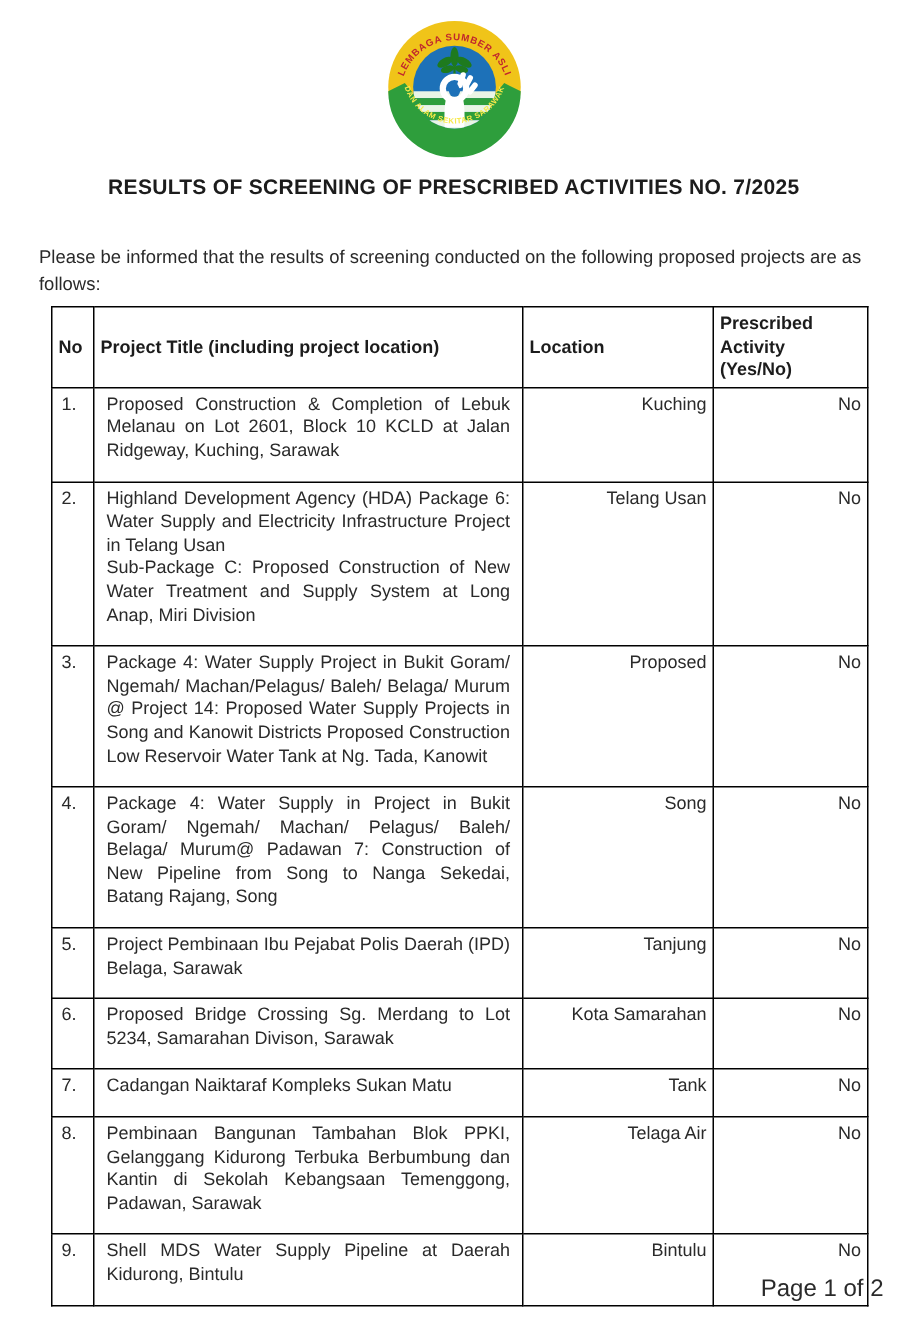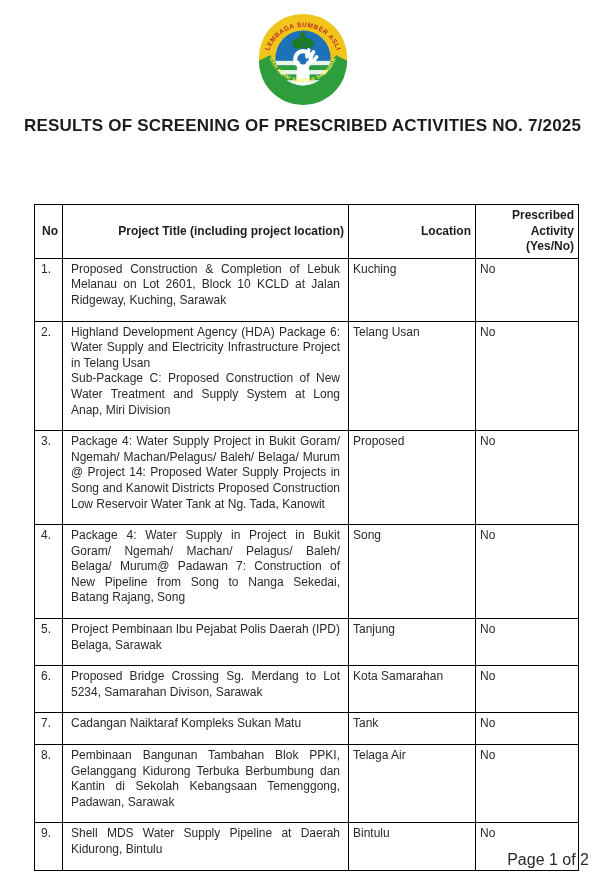--- a/index.html
+++ b/index.html
@@ -18,21 +18,21 @@
     left: 0;
     width: 100%;
     text-align: center;
   }
   .doc-title {
     position: absolute;
     top: 116px;
     left: 0;
     width: 100%;
     text-align: center;
-    font-size: 17px;
+    font-size: 14px;
     font-weight: bold;
     letter-spacing: 0.2px;
     color: #1c1c1c;
   }
   .intro {
     position: absolute;
     top: 151px;
     left: 26px;
     width: 556px;
     font-size: 12.3px;
@@ -48,39 +48,39 @@
     table-layout: fixed;
     font-size: 12px;
     color: #2a2a2a;
   }
   table.screening th, table.screening td {
     border: 1px solid #000000;
     vertical-align: top;
   }
   table.screening th {
     font-weight: bold;
-    text-align: right;
+    text-align: left;
     vertical-align: middle;
     padding: 3px 4px;
     line-height: 1.3;
     color: #1c1c1c;
   }
   col.c-no { width: 28px; }
   col.c-title { width: 286px; }
   col.c-loc { width: 127px; }
   col.c-presc { width: 103px; }
   td.no-cell { padding: 3px 2px 10px 6px; }
   td.title-cell {
     padding: 3px 8px 12px 8px;
     text-align: justify;
     line-height: 1.3;
   }
   td.title-cell div { margin: 0; }
   td.loc-cell, td.presc-cell {
-    text-align: left;
+    text-align: right;
     padding: 3px 4px 10px 4px;
     line-height: 1.3;
   }
   .footer {
     position: absolute;
     right: 16px;
     bottom: 18px;
     font-size: 16px;
     color: #2a2a2a;
   }
@@ -138,20 +138,21 @@
         <textPath href="#topArc" startOffset="50%" text-anchor="middle">LEMBAGA SUMBER ASLI</textPath>
       </text>
       <text font-size="5.6" font-weight="bold" fill="#F7E94A" font-family="Liberation Sans, sans-serif" letter-spacing="0.4">
         <textPath href="#bottomArc" startOffset="50%" text-anchor="middle">DAN ALAM SEKITAR SARAWAK</textPath>
       </text>
     </svg>
   </div>
 
   <div class="doc-title">RESULTS OF SCREENING OF PRESCRIBED ACTIVITIES NO. 7/2025</div>
 
+  <p class="intro">Please be informed that the results of screening conducted on the following proposed projects are as follows:</p>
 
   <table class="screening">
     <colgroup>
       <col class="c-no">
         <col class="c-title">
         <col class="c-loc">
         <col class="c-presc">
     </colgroup>
     <thead>
       <tr>

